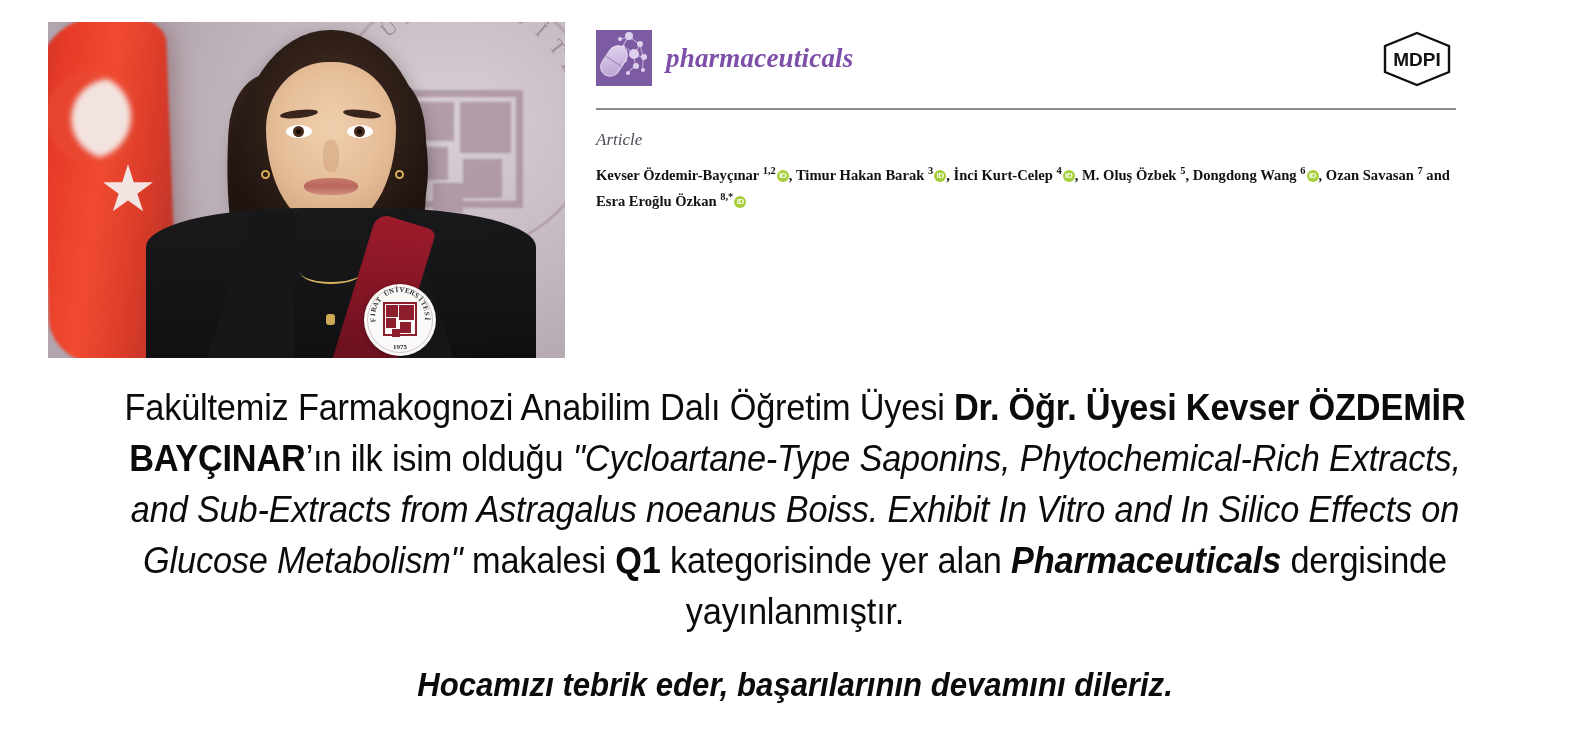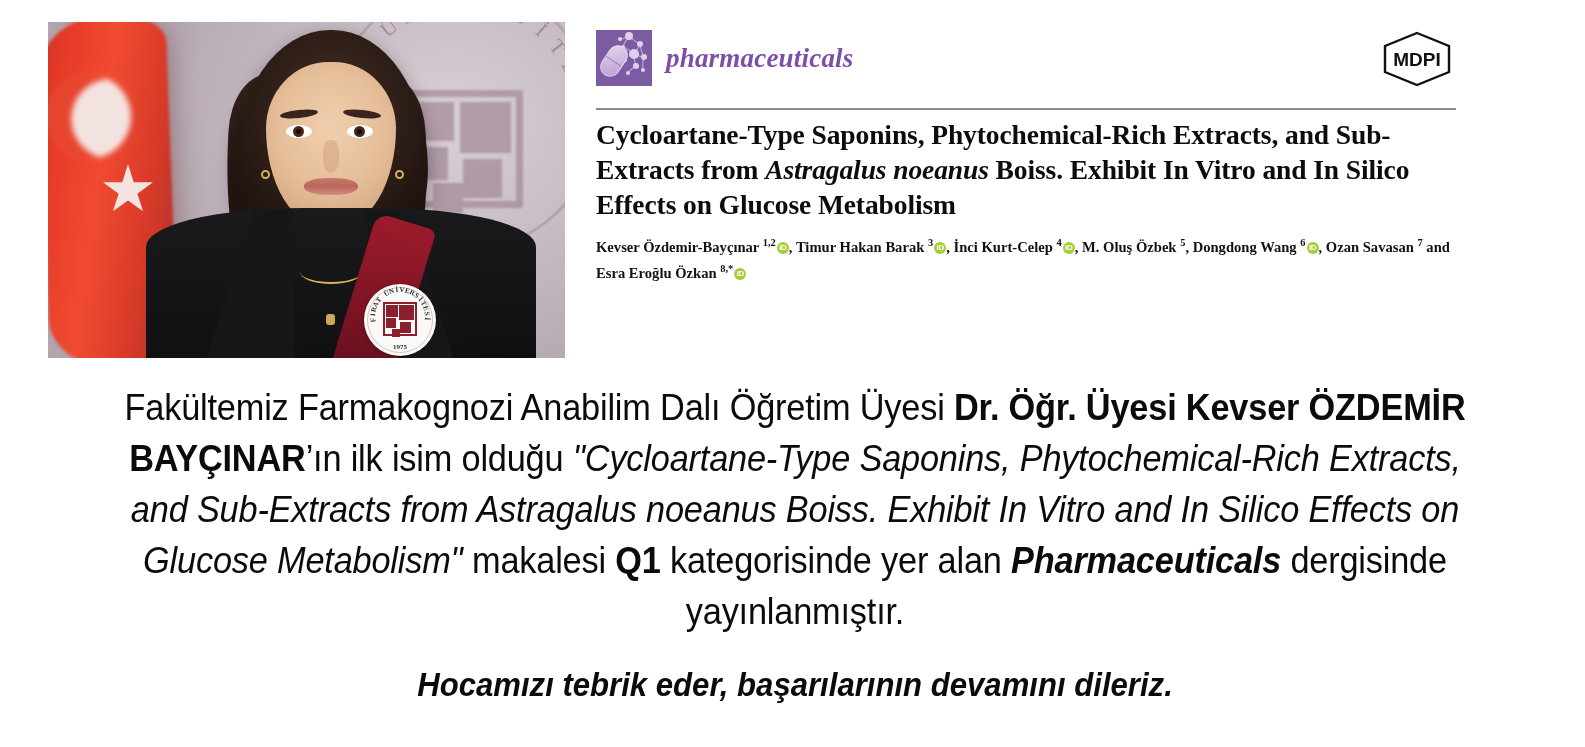--- a/index.html
+++ b/index.html
@@ -465,24 +465,22 @@
         <svg viewBox="0 0 78 58" width="78" height="58" aria-hidden="true">
           <polygon points="39,3 71,16 71,42 39,55 7,42 7,16" fill="none" stroke="#111" stroke-width="2.4"></polygon>
           <rect x="12" y="18" width="54" height="22" fill="#fff"></rect>
           <text x="39" y="36" text-anchor="middle" font-family="Liberation Sans, sans-serif" font-size="19" font-weight="700" fill="#111" id="mdpi-text">MDPI</text>
         </svg>
       </div>
     </div>
 
     <div class="rule"></div>
 
-
-    <div class="paper-title">
-      <span>Cycloartane-Type Saponins, Phytochemical-Rich Extracts, and Sub-Extracts from </span><i>Astragalus noeanus</i><span> Boiss. Exhibit In Vitro and In Silico Effects on Glucose Metabolism</span>
-    </div>
+    <div class="kicker">Article</div>
+
 
     <div class="authors" id="author-list"><span><span>Kevser Özdemir-Bayçınar </span><sup>1,2</sup><span class="orcid">iD</span><span>, </span></span><span><span>Timur Hakan Barak </span><sup>3</sup><span class="orcid">iD</span><span>, </span></span><span><span>İnci Kurt-Celep </span><sup>4</sup><span class="orcid">iD</span><span>, </span></span><span><span>M. Oluş Özbek </span><sup>5</sup><span>, </span></span><span><span>Dongdong Wang </span><sup>6</sup><span class="orcid">iD</span><span>, </span></span><span><span>Ozan Savasan </span><sup>7</sup><span> and </span></span><span><span>Esra Eroğlu Özkan </span><sup>8,*</sup><span class="orcid">iD</span></span></div>
   </div>
 
   <div class="body-text" id="announcement-body"><span>Fakültemiz Farmakognozi Anabilim Dalı Öğretim Üyesi </span><b>Dr. Öğr. Üyesi Kevser ÖZDEMİR BAYÇINAR</b><span>’ın ilk isim olduğu </span><i>"Cycloartane-Type Saponins, Phytochemical-Rich Extracts, and Sub-Extracts from Astragalus noeanus Boiss. Exhibit In Vitro and In Silico Effects on Glucose Metabolism"</i><span> makalesi </span><b>Q1</b><span> kategorisinde yer alan </span><span class="bi">Pharmaceuticals</span><span> dergisinde yayınlanmıştır.</span></div>
 
   <div class="closing">Hocamızı tebrik eder, başarılarının devamını dileriz.</div>
 
 </div>
 

